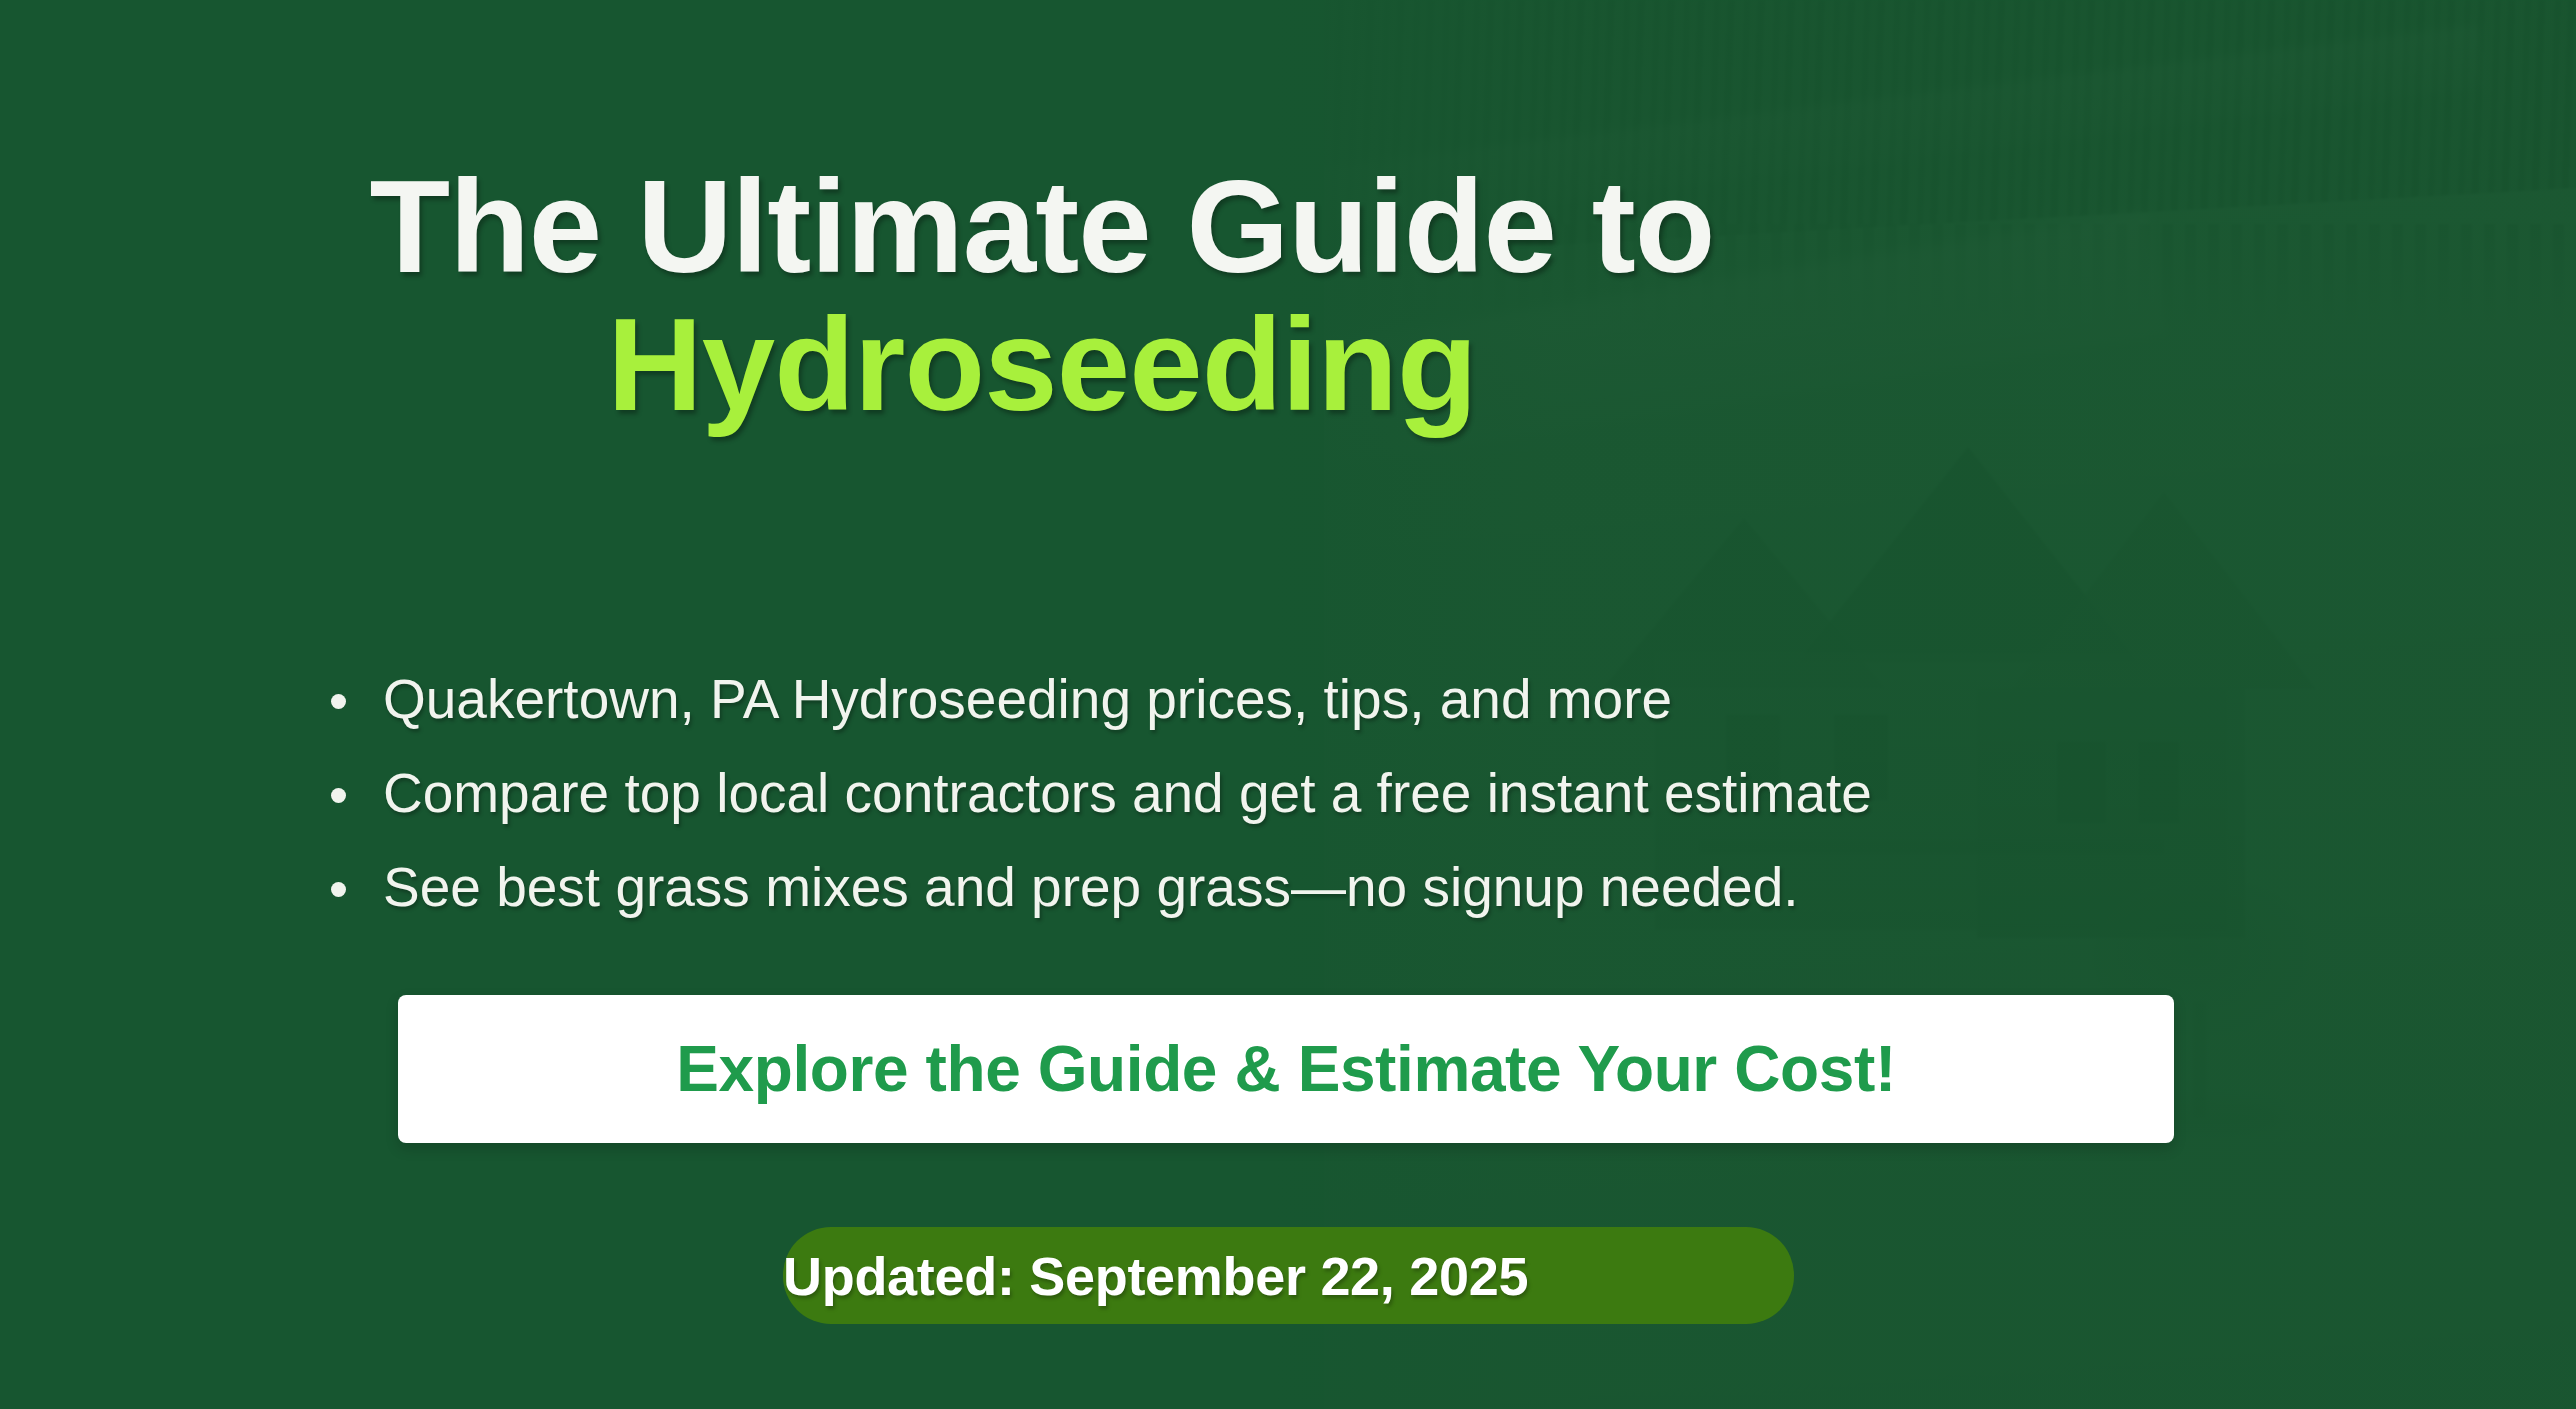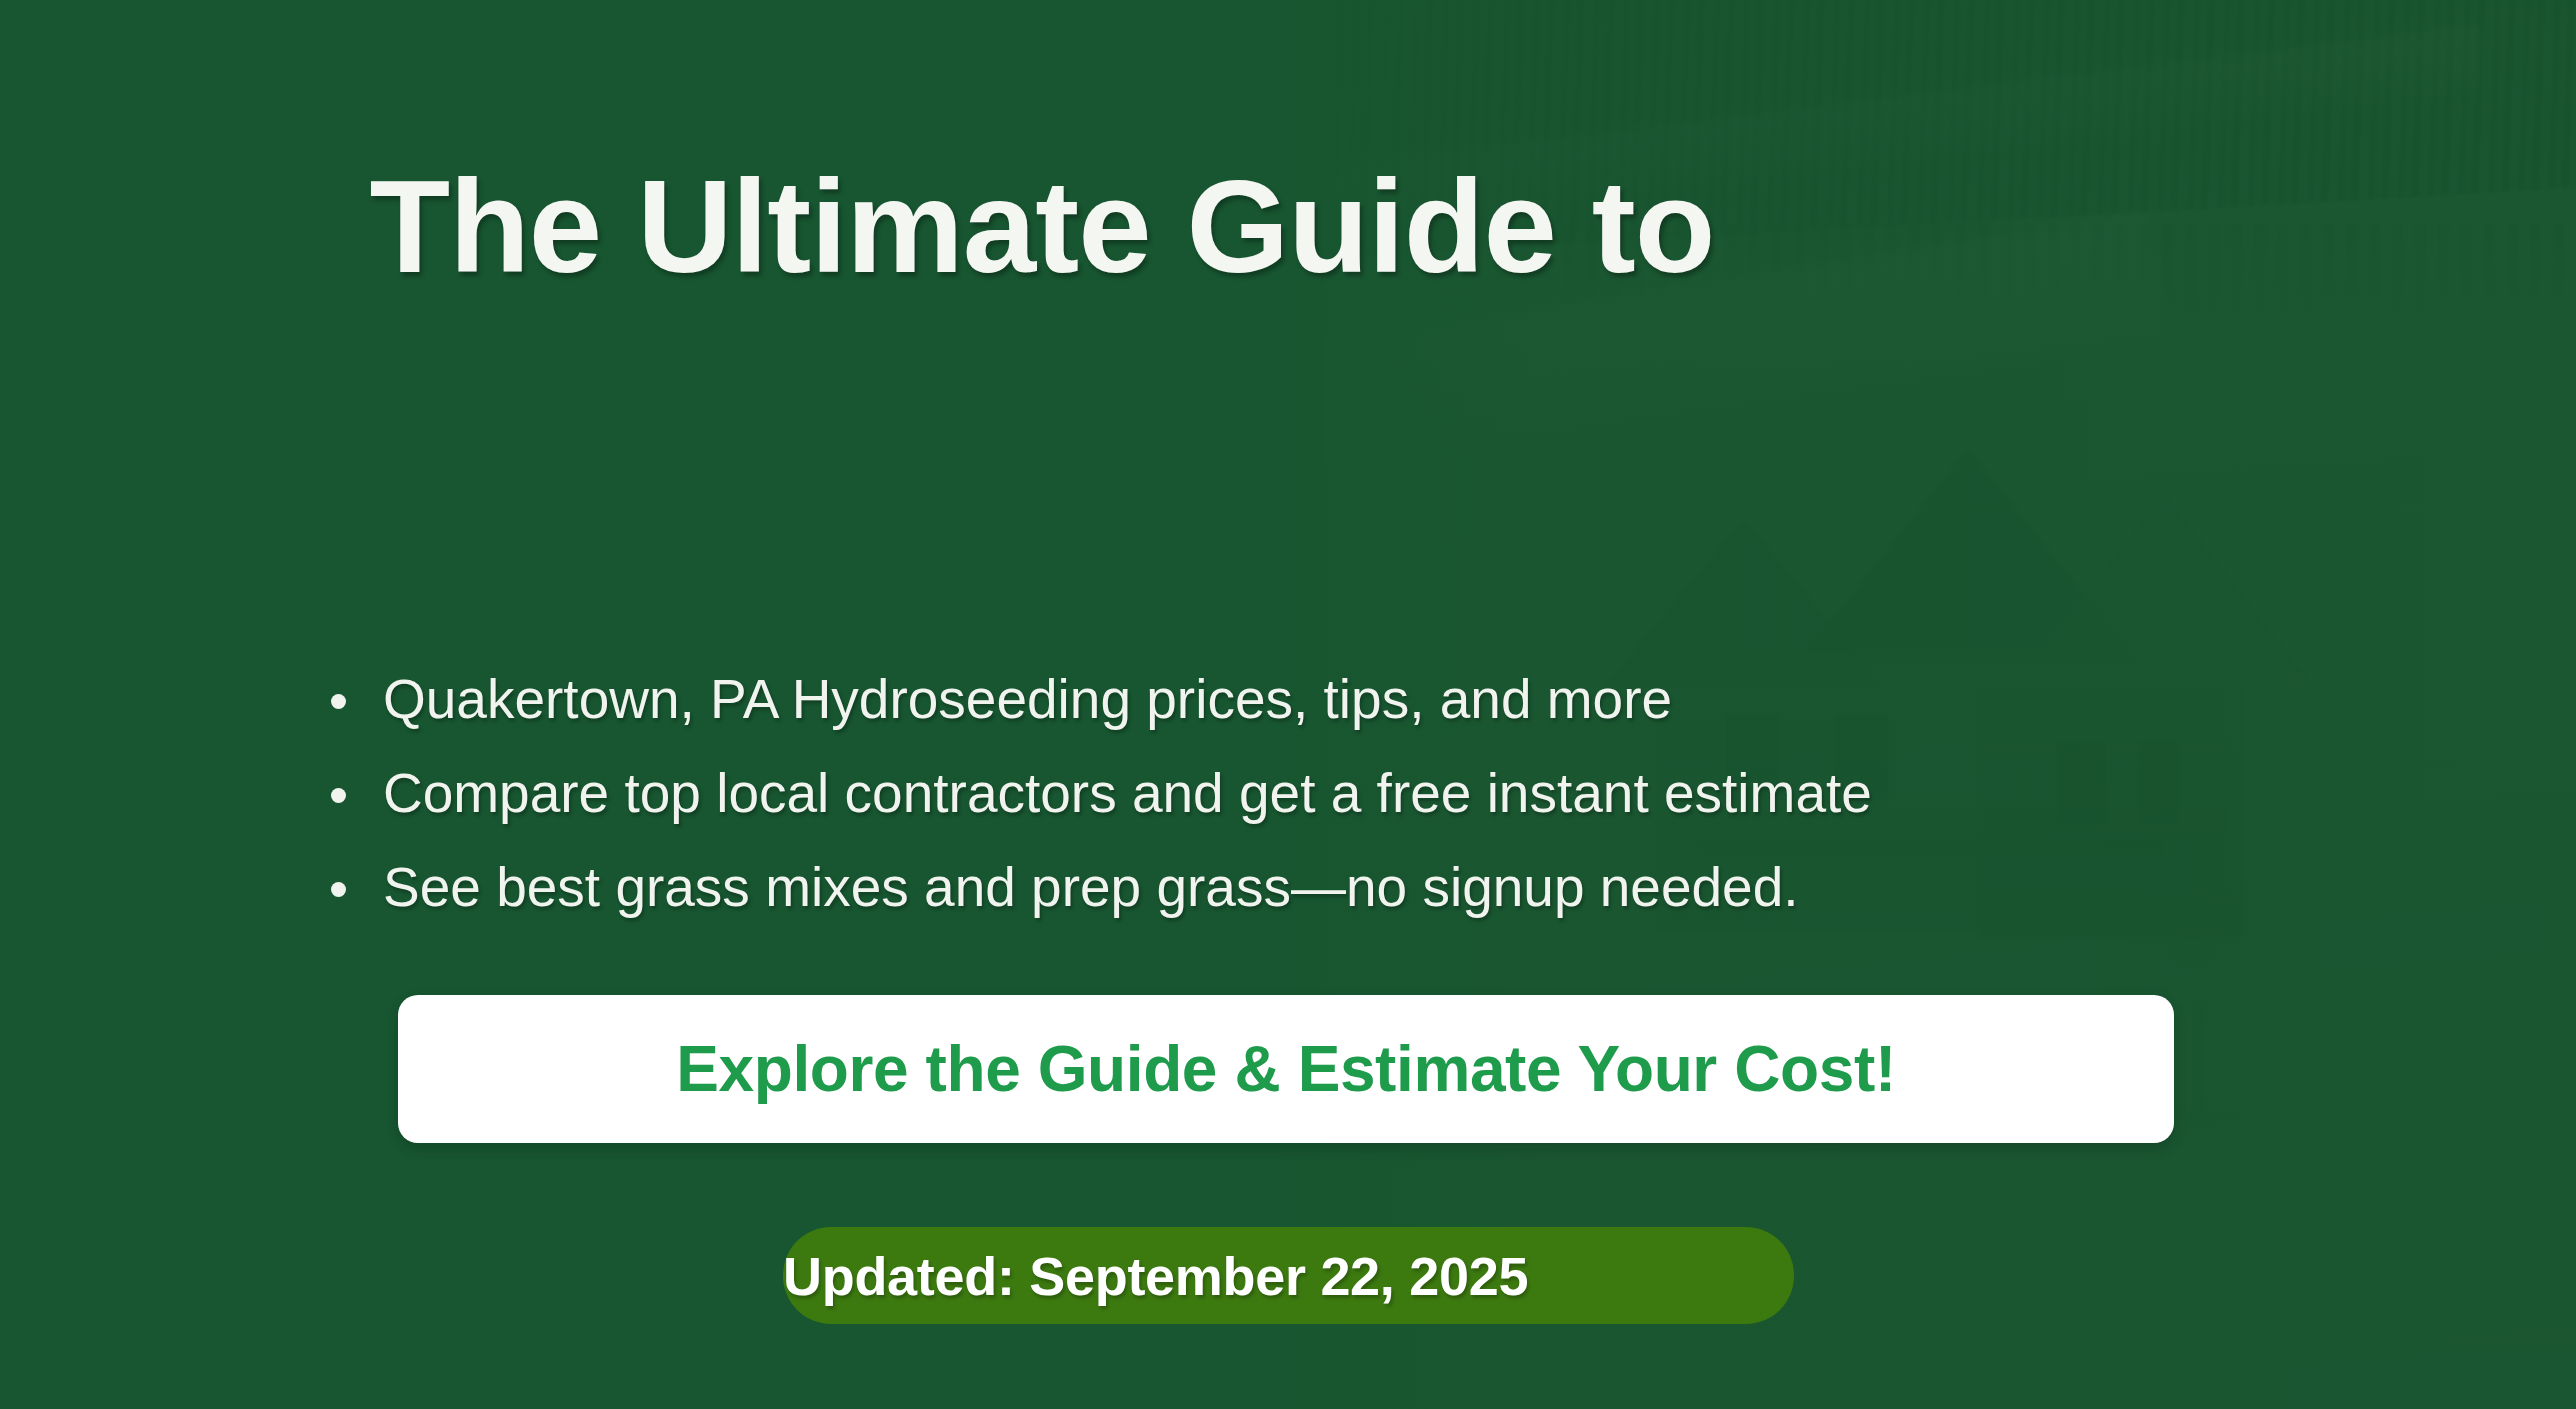--- a/index.html
+++ b/index.html
@@ -239,21 +239,21 @@
   }
 
   .cta {
     position: absolute;
     top: 995px;
     left: 398px;
     width: 1776px;
     height: 148px;
     background: #ffffff;
     border: none;
-    border-radius: 20px;
+    border-radius: 8px;
     color: #1f9b4c;
     font-family: "Liberation Sans", sans-serif;
     font-size: 64px;
     font-weight: 700;
     letter-spacing: -0.4px;
     cursor: pointer;
     box-shadow: 0 5.4px 12.5px rgba(0,0,0,0.16);
     display: flex;
     align-items: center;
     justify-content: center;
@@ -311,20 +311,21 @@
     </div>
   </div>
 
   <div class="tint"></div>
   <div class="tint-grad"></div>
 
   <div class="content">
 
     <h1 class="headline">
       <span>The Ultimate Guide to</span>
+      <span class="accent">Hydroseeding</span>
     </h1>
 
     <ul class="bullets">
       <li>
         <span>Quakertown, PA Hydroseeding prices, tips, and more</span>
       </li>
       <li>
         <span>Compare top local contractors and get a free instant estimate</span>
       </li>
       <li>

